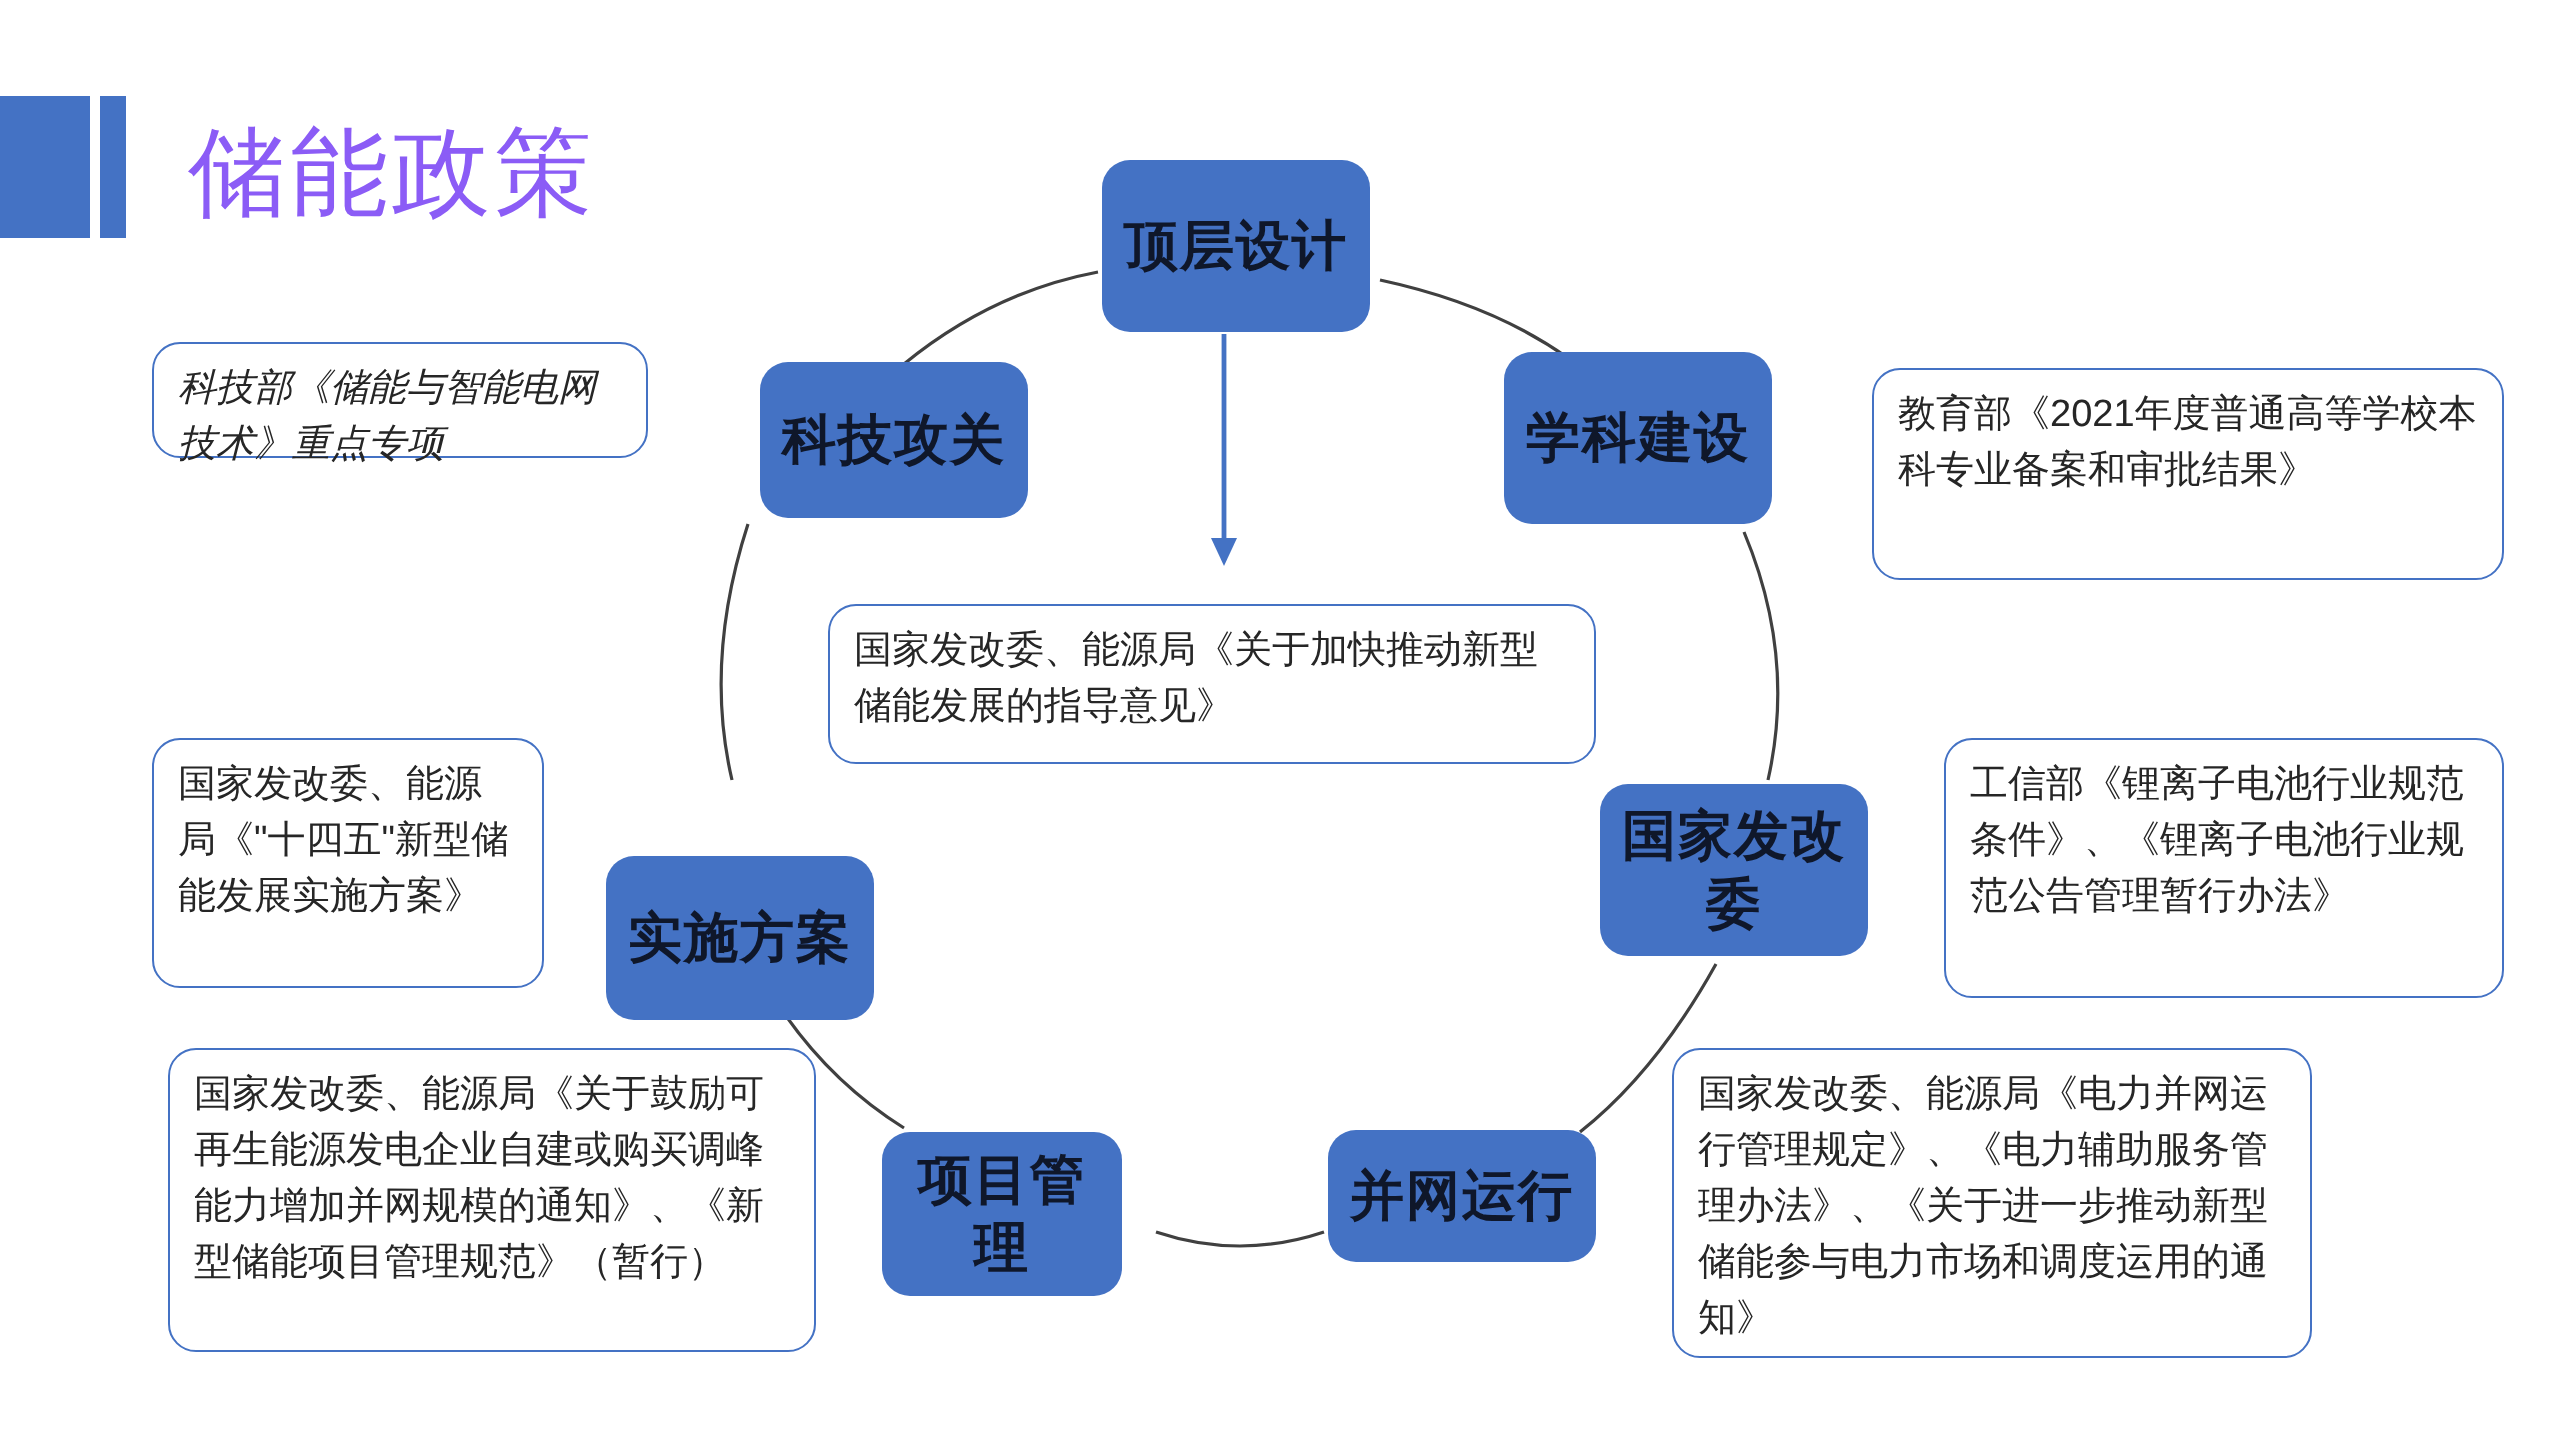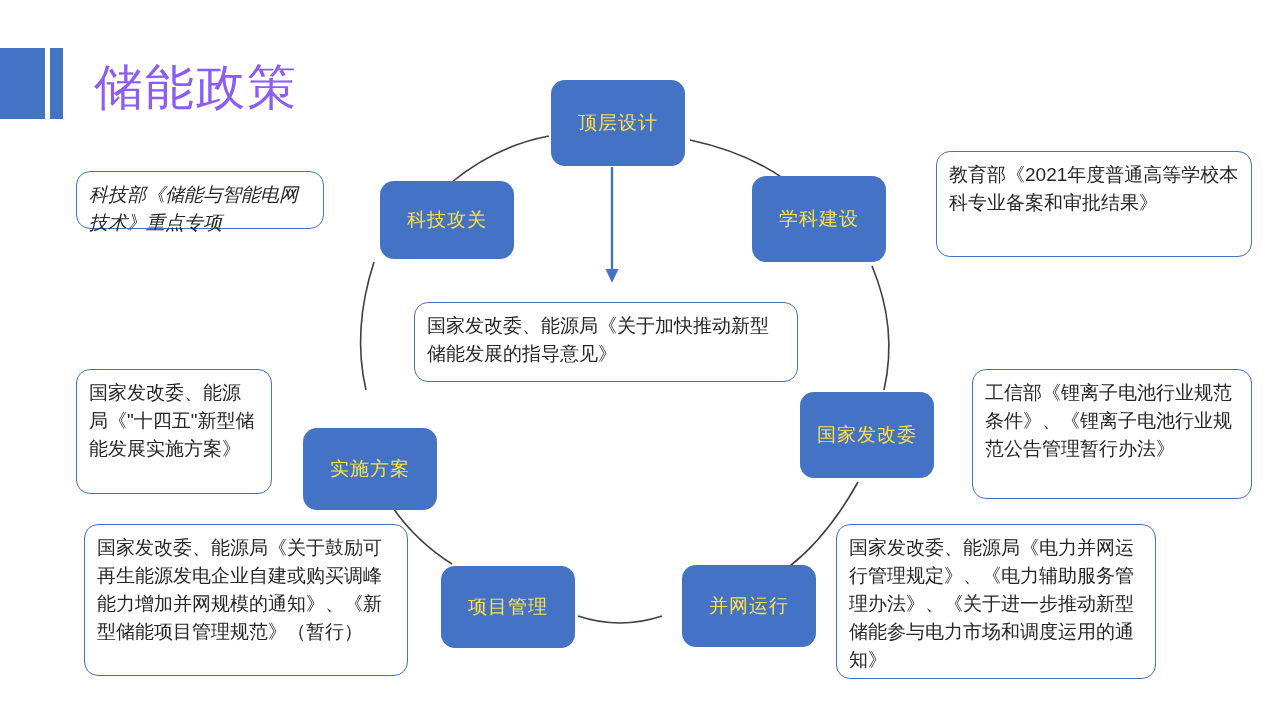--- a/index.html
+++ b/index.html
@@ -61,57 +61,57 @@
     width: 1280px;
     height: 720px;
     pointer-events: none;
   }
 
   
   .node {
     position: absolute;
     background: #4472C4;
     border-radius: 14px;
-    color: #fde047;
-    font-size: 19px;
+    color: #0f172a;
+    font-size: 27px;
     line-height: 34px;
-    font-weight: 400;
+    font-weight: 700;
     display: flex;
     align-items: center;
     justify-content: center;
     text-align: center;
     box-sizing: border-box;
     padding: 4px 8px;
     letter-spacing: 1px;
   }
 
   #node-top        { left: 551px; top: 80px;  width: 134px; height: 86px; }
   #node-discipline { left: 752px; top: 176px; width: 134px; height: 86px; }
   #node-research   { left: 352px; top: 181px; width: 134px; height: 78px; margin-left: 28px; }
   #node-industry   { left: 800px; top: 392px; width: 134px; height: 86px; }
   #node-plan       { left: 303px; top: 394px; width: 134px; height: 82px; margin-top: 34px; }
-  #node-grid       { left: 682px; top: 565px; width: 134px; height: 82px; }
-  #node-project    { left: 441px; top: 566px; width: 134px; height: 82px; }
+  #node-grid       { left: 664px; top: 565px; width: 134px; height: 66px; }
+  #node-project    { left: 441px; top: 566px; width: 120px; height: 82px; }
 
   
   .callout {
     position: absolute;
     background: #ffffff;
     border: 1.3px solid #4472C4;
     border-radius: 14px;
     box-sizing: border-box;
     color: #262626;
     font-size: 19px;
     line-height: 28px;
     padding: 9px 12px;
     letter-spacing: 0px;
   }
 
   #callout-research    { left: 76px;  top: 171px; width: 248px; height: 58px; font-style: italic; }
-  #callout-discipline  { left: 936px; top: 151px; width: 316px; height: 106px; }
+  #callout-discipline  { left: 936px; top: 184px; width: 316px; height: 106px; }
   #callout-center      { left: 414px; top: 283px; width: 384px; height: 80px; margin-top: 19px; }
   #callout-plan        { left: 76px;  top: 369px; width: 196px; height: 125px; }
   #callout-industry    { left: 972px; top: 369px; width: 280px; height: 130px; }
   #callout-project     { left: 84px;  top: 524px; width: 324px; height: 152px; }
   #callout-grid        { left: 836px; top: 524px; width: 320px; height: 155px; }
 </style>
 </head>
 <body>
 
 <div id="slide">

